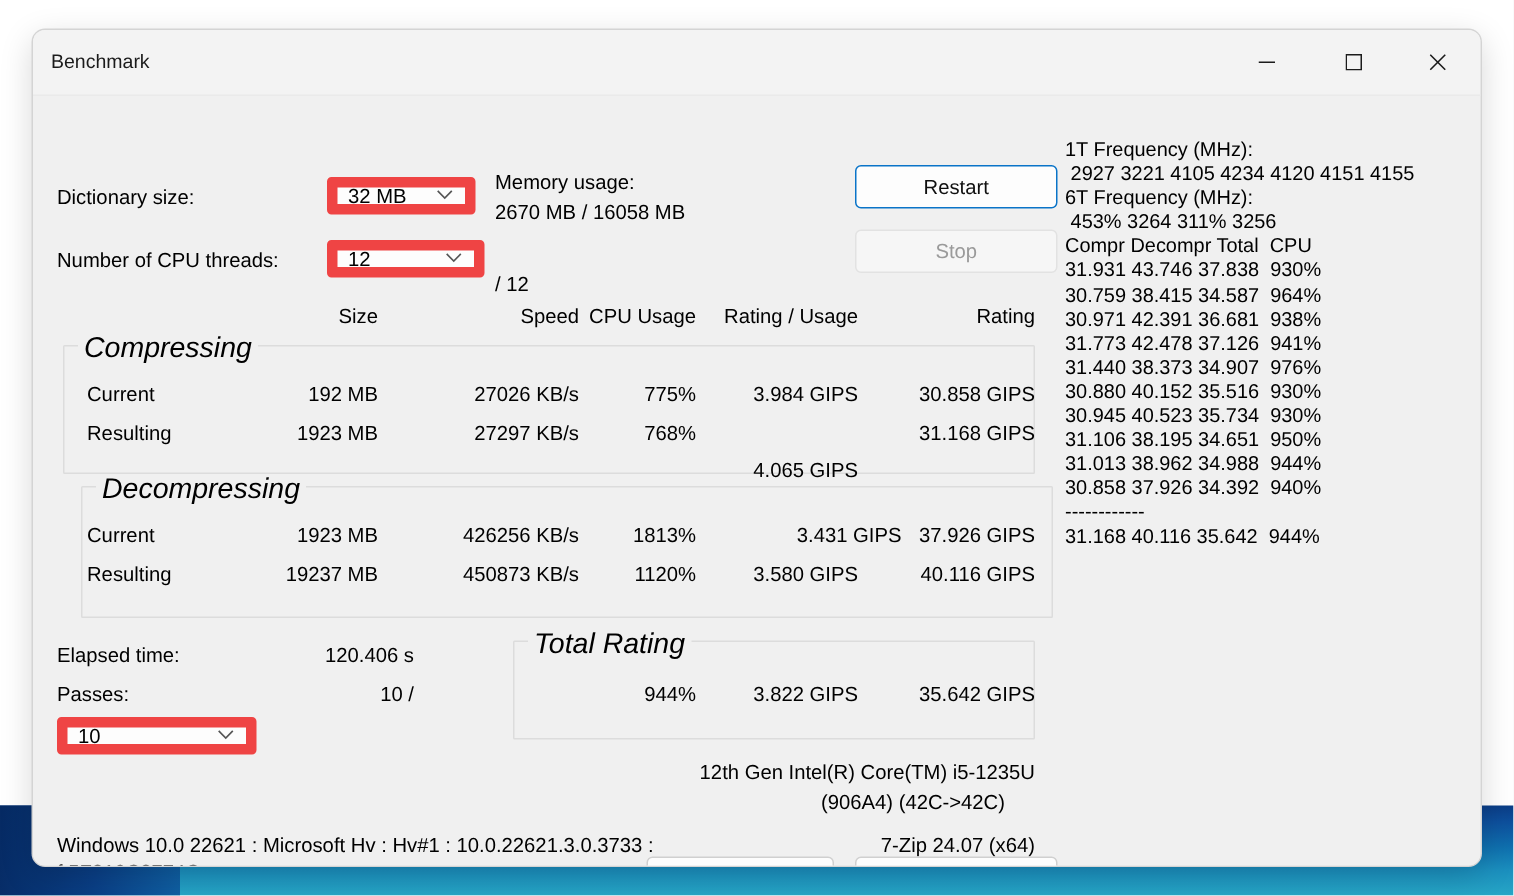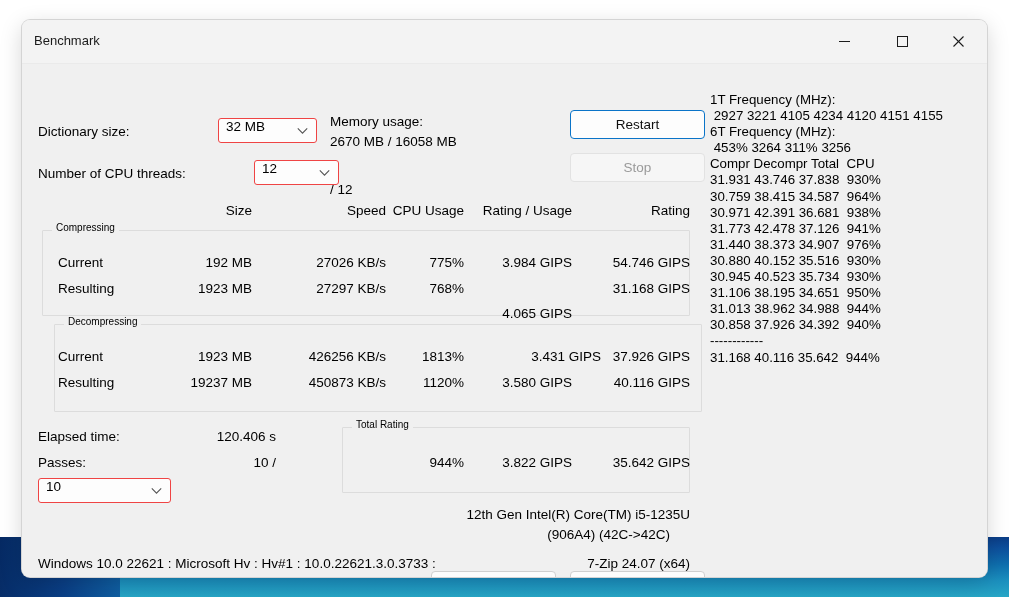--- a/index.html
+++ b/index.html
@@ -90,25 +90,25 @@
     color: #000;
   }
 
   .lbl { position: absolute; white-space: nowrap; }
   .r { text-align: right; }
 
   
   .combo {
     position: absolute;
     background: #fdfdfd;
-    border: 1px solid #ef4444;
+    border: 7px solid #ef4444;
     border-radius: 3px;
     box-sizing: border-box;
     display: flex;
-    align-items: flex-start;
+    align-items: center;
     padding-left: 7px;
     font-size: 13.5px;
     color: #000;
   }
   .combo .chev {
     position: absolute;
     right: 8px;
     top: 50%;
     transform: translateY(-50%);
     color: #555;
@@ -143,22 +143,23 @@
     box-sizing: border-box;
     border: 1px solid #dcdcdc;
     border-radius: 1px;
   }
   .group > .gtitle {
     position: absolute;
     top: -9px;
     left: 9px;
     background: #f0f0f0;
     padding: 0 4px;
-    font-size: 10px;
+    font-size: 19px;
     white-space: nowrap;
+    font-style: italic;
   }
 
   
   #log {
     position: absolute;
     left: 688px;
     top: 28px;
     width: 266px;
     font-size: 13.3px;
     line-height: 16.1px;
@@ -203,21 +204,21 @@
     <div class="combo" style="left:196px; top:54px; width:99px; height:25px;">
       <span>32 MB</span>
       <span class="chev">
         <svg width="11" height="7" viewBox="0 0 11 7">
             <polyline points="0.8,0.8 5.5,5.6 10.2,0.8" fill="none" stroke="currentColor" stroke-width="1.1"></polyline>
           </svg>
       </span>
     </div>
 
     <div class="lbl" style="left:16px; top:102px;">Number of CPU threads:</div>
-    <div class="combo" style="left:196px; top:96px; width:85px; height:25px;margin-left:36px;">
+    <div class="combo" style="left:196px; top:96px; width:105px; height:25px;">
       <span>12</span>
       <span class="chev">
         <svg width="11" height="7" viewBox="0 0 11 7">
             <polyline points="0.8,0.8 5.5,5.6 10.2,0.8" fill="none" stroke="currentColor" stroke-width="1.1"></polyline>
           </svg>
       </span>
     </div>
     <div class="lbl" style="left:308px; top:102px;margin-top:16px;">/ 12</div>
 
     <div class="lbl" style="left:308px; top:50px;">Memory usage:</div>
@@ -234,21 +235,21 @@
 
     <div class="group" style="left:20px; top:166px; width:648px; height:86px;">
       <div class="gtitle">Compressing</div>
     </div>
     <div>
       <div class="lbl" style="left:36px; top:191px;">Current</div>
       <div class="lbl r" style="left:150px; top:191px; width:80px;">192 MB</div>
       <div class="lbl r" style="left:260px; top:191px; width:104px;">27026 KB/s</div>
       <div class="lbl r" style="left:370px; top:191px; width:72px;">775%</div>
       <div class="lbl r" style="left:440px; top:191px; width:110px;">3.984 GIPS</div>
-      <div class="lbl r" style="left:570px; top:191px; width:98px;">54.746 GIPS</div>
+      <div class="lbl r" style="left:570px; top:191px; width:98px;">30.858 GIPS</div>
     </div>
     <div>
       <div class="lbl" style="left:36px; top:217px;">Resulting</div>
       <div class="lbl r" style="left:150px; top:217px; width:80px;">1923 MB</div>
       <div class="lbl r" style="left:260px; top:217px; width:104px;">27297 KB/s</div>
       <div class="lbl r" style="left:370px; top:217px; width:72px;">768%</div>
       <div class="lbl r" style="left:440px; top:217px; width:110px;margin-top:25px;">4.065 GIPS</div>
       <div class="lbl r" style="left:570px; top:217px; width:98px;">31.168 GIPS</div>
     </div>
 

